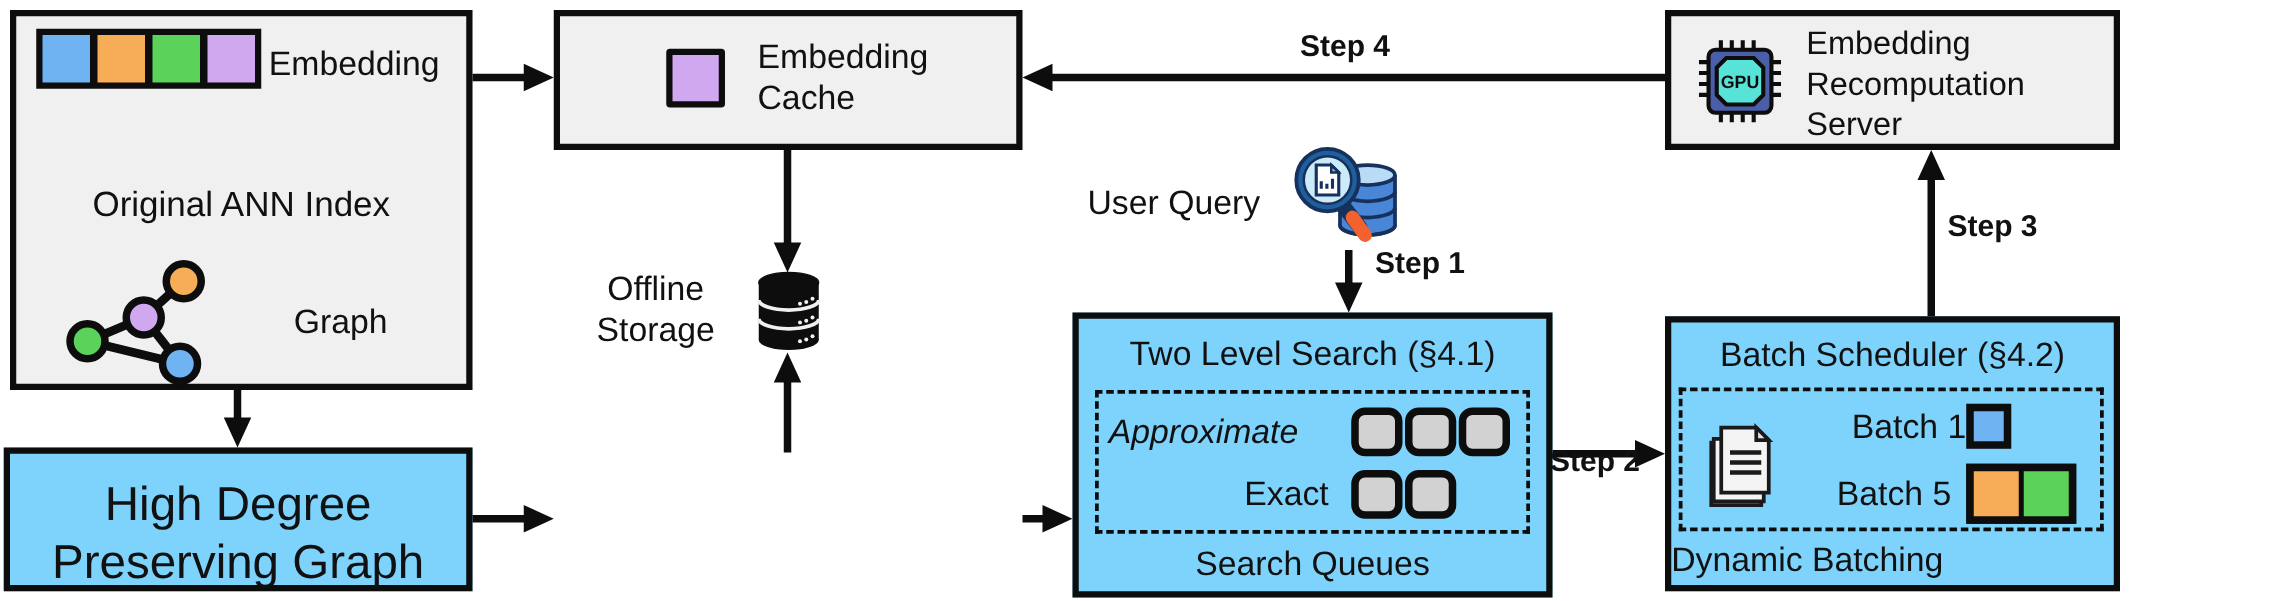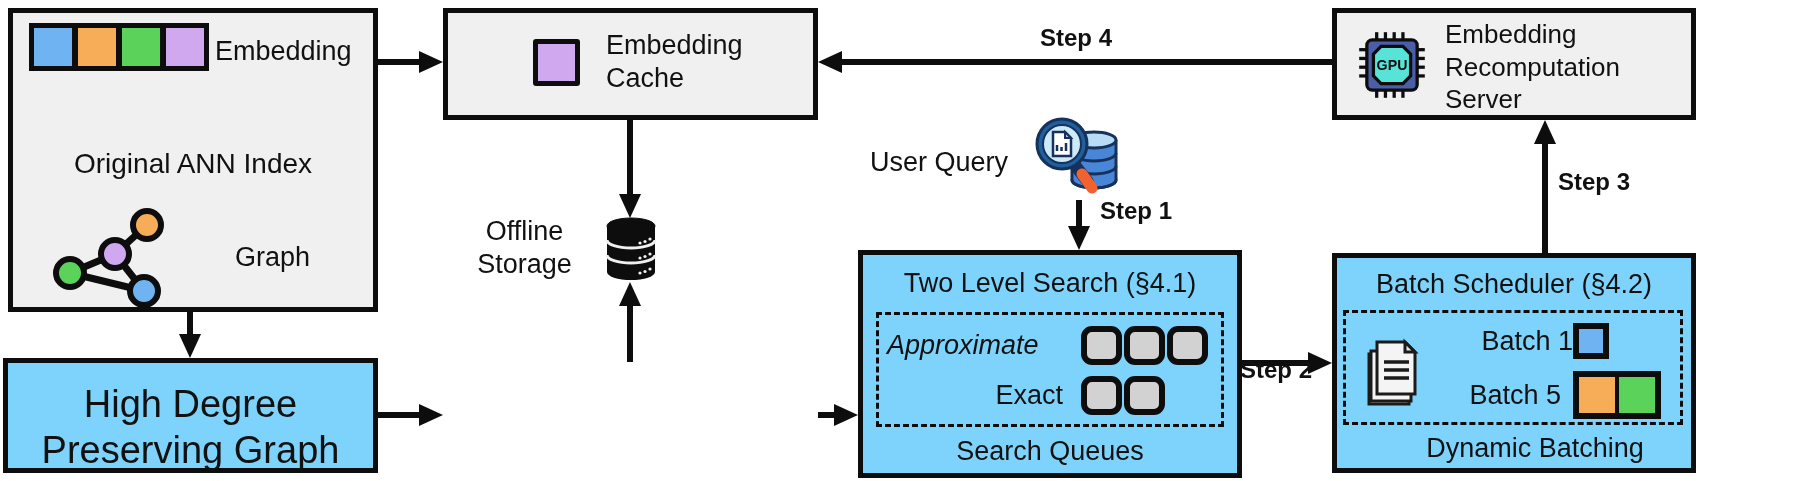--- a/index.html
+++ b/index.html
@@ -165,21 +165,21 @@
       <div class="lbl" style="width:136px; text-align:right; ">Batch 1</div>
       <div class="batch-sq" style="background-color: rgb(111, 179, 242);"></div>
     </div>
     <div class="abs row-flex" style="left:100px; top:112px; width:236px; height:50px;">
       <div class="lbl" style="width:136px; text-align:right; padding-right:12px;">Batch 5</div>
       <div class="batch-pair">
         <div class="inner-sq" style="background-color: rgb(247, 173, 88);"></div>
         <div class="inner-sq" style="background-color: rgb(91, 211, 91);"></div>
       </div>
     </div>
-    <div class="abs lbl" style="left:0; top:174px; width:354px; text-align:center;padding-left:42px;">Dynamic Batching</div>
+    <div class="abs lbl" style="left:0; top:174px; width:354px; text-align:left;">Dynamic Batching</div>
   </div>
 
   <div class="box light" style="left:1332px; top:8px; width:364px; height:112px;">
     <svg class="abs" style="left:20px; top:17px;" width="70" height="70" viewBox="0 0 64 64">
       <g stroke="#0d0d0d" stroke-width="3">
         <line x1="18" y1="2" x2="18" y2="9"></line>
           <line x1="26" y1="2" x2="26" y2="9"></line>
           <line x1="34" y1="2" x2="34" y2="9"></line>
           <line x1="42" y1="2" x2="42" y2="9"></line>
         <line x1="18" y1="55" x2="18" y2="62"></line>

